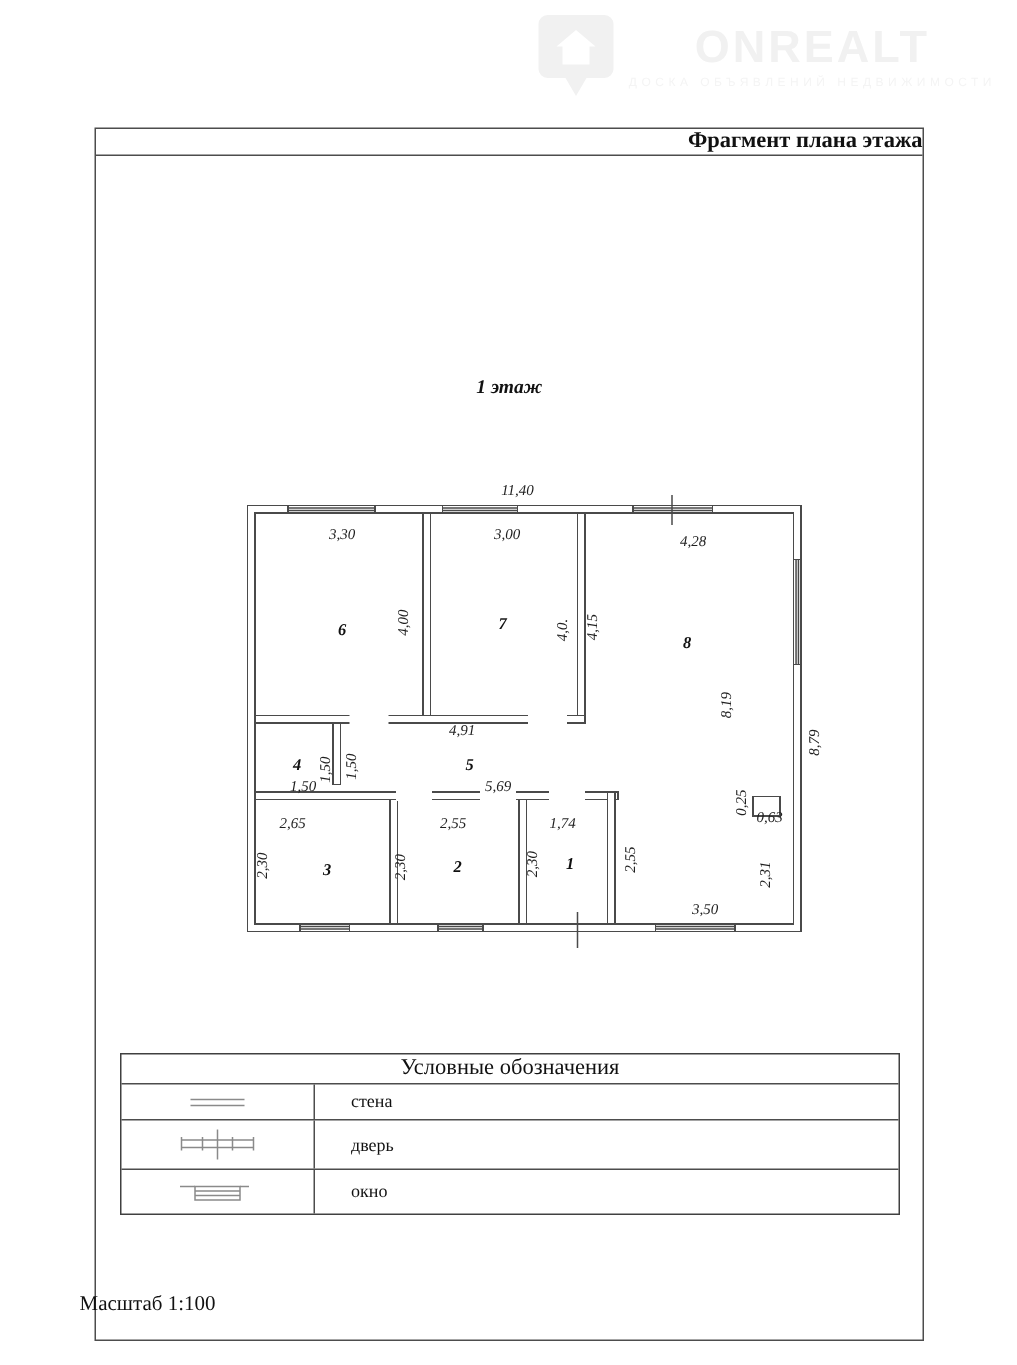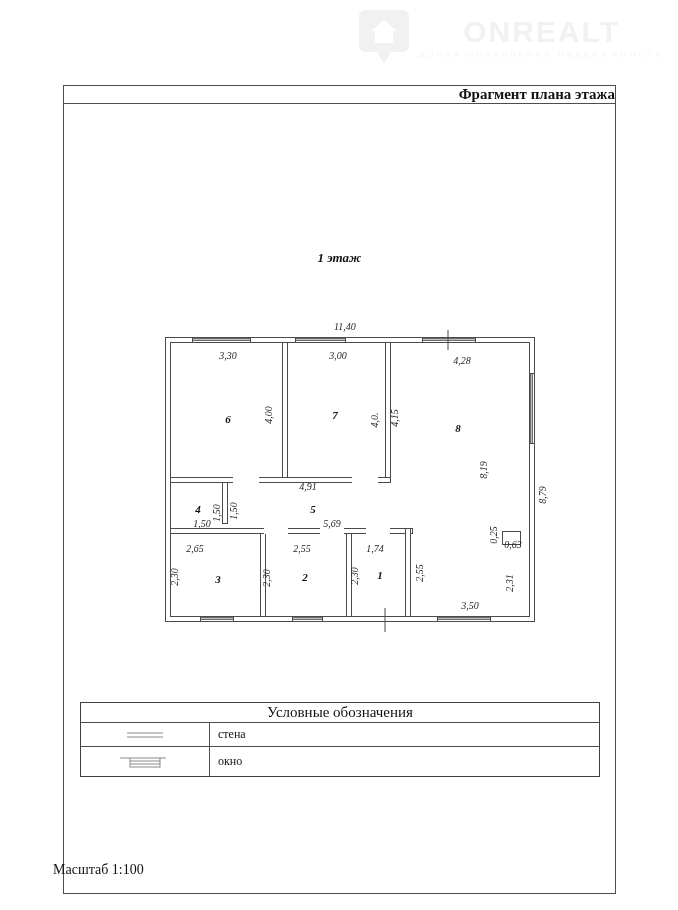--- a/index.html
+++ b/index.html
@@ -46,21 +46,21 @@
   .room{font:italic bold 11px "Liberation Serif",serif;fill:#111;}
   
   .legend{
     position:absolute;left:80px;top:702px;width:518px;
     border:1px solid #404040;background:#fff;
   }
   .legend-title{
     height:19px;line-height:19px;text-align:center;font-size:15px;
     border-bottom:1px solid #4d4d4d;
   }
-  .legend-row{display:flex;border-bottom:1px solid #4d4d4d;}
+  .legend-row{display:flex;border-bottom:1px solid #4d4d4d;gap:16px;}
   .legend-row:last-child{border-bottom:none;}
   .legend-sym{
     width:128px;border-right:1px solid #4d4d4d;display:flex;
     align-items:center;justify-content:center;
   }
   .legend-lab{flex:1;display:flex;align-items:center;padding-left:8px;font-size:12px;}
   .row-wall{height:23px;}
   .row-door{height:32px;}
   .row-window{height:29px;justify-content:flex-end;}
   .legend-sym svg line,.legend-sym svg rect{stroke:#8a8a8a;stroke-width:1;fill:none;}
@@ -193,20 +193,34 @@
   <div class="legend-row row-wall">
     <div class="legend-sym">
       <svg width="44" height="14" viewBox="0 0 44 14">
         <line x1="4" y1="5" x2="40" y2="5"></line>
           <line x1="4" y1="9" x2="40" y2="9"></line>
       </svg>
     </div>
     <div class="legend-lab">стена</div>
   </div>
 
+  <div class="legend-row row-door">
+    <div class="legend-sym">
+      <svg width="58" height="22" viewBox="0 0 58 22">
+        <line x1="5" y1="8" x2="53" y2="8"></line>
+          <line x1="5" y1="13" x2="53" y2="13"></line>
+        <line x1="5" y1="6" x2="5" y2="15"></line>
+          <line x1="19" y1="6" x2="19" y2="15"></line>
+        <line x1="39" y1="6" x2="39" y2="15"></line>
+          <line x1="53" y1="6" x2="53" y2="15"></line>
+        <line x1="29" y1="1" x2="29" y2="21"></line>
+      </svg>
+    </div>
+    <div class="legend-lab">дверь</div>
+  </div>
 
   <div class="legend-row row-window">
     <div class="legend-sym">
       <svg width="58" height="18" viewBox="0 0 58 18">
         <line x1="4" y1="5" x2="14" y2="5"></line>
         <rect x="14" y="5" width="30" height="9"></rect>
         <line x1="14" y1="8" x2="44" y2="8"></line>
           <line x1="14" y1="11" x2="44" y2="11"></line>
         <line x1="44" y1="5" x2="50" y2="5"></line>
       </svg>

